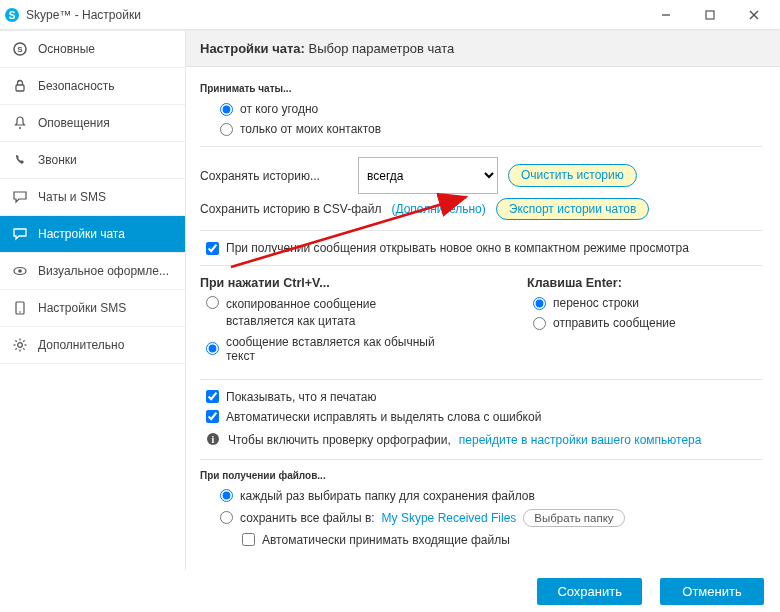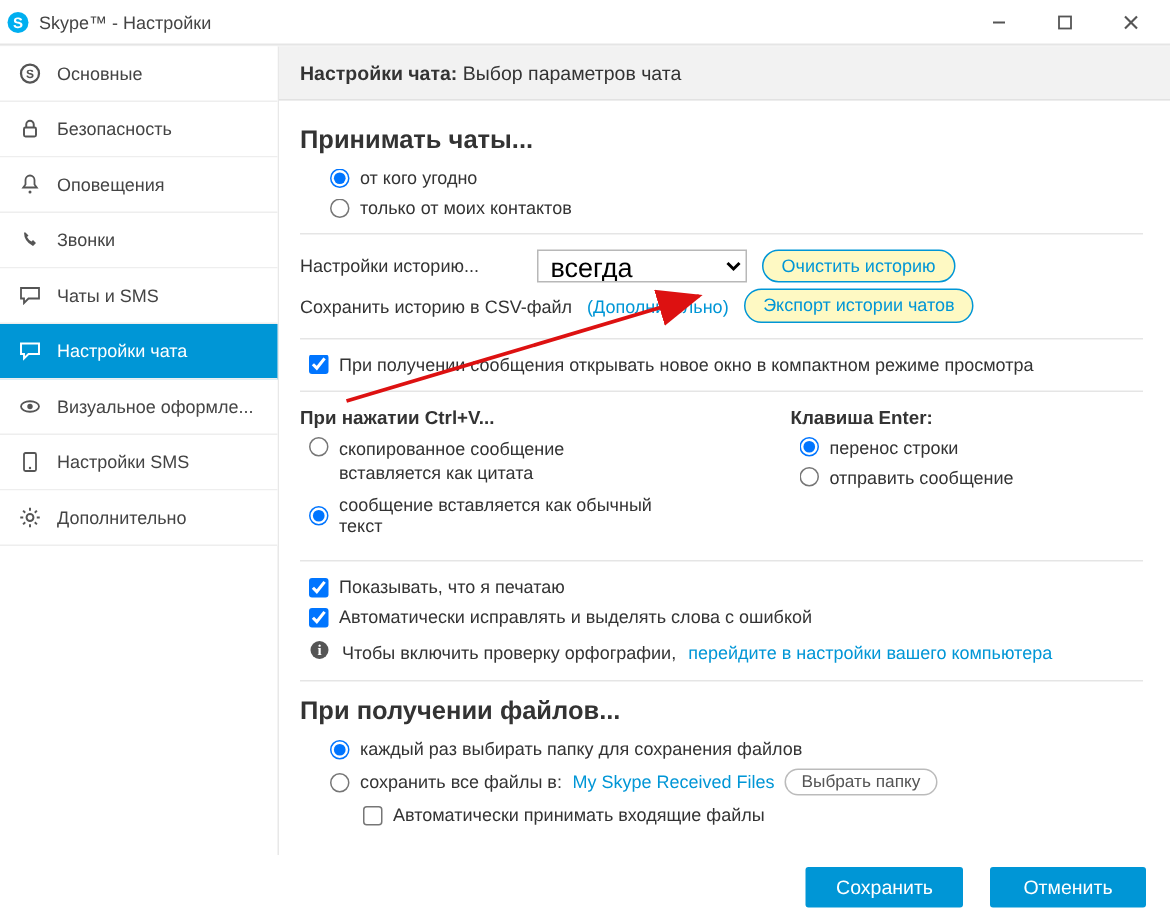--- a/index.html
+++ b/index.html
@@ -12,28 +12,28 @@
   .content { display: flex; height: calc(100% - 30px - 42px); border-top: 1px solid #eee; }
   .sidebar { width: 186px; background: #fff; border-right: 1px solid #e8e8e8; display: flex; flex-direction: column; }
   .nav-item { display: flex; align-items: center; height: 37px; padding: 0 12px; border-bottom: 1px solid #eee; cursor: pointer; color: #444; background: #fff; gap: 10px; }
   .nav-item.active { background: #0096d6; color: #fff; }
   .nav-item .icon { width: 16px; height: 16px; display: inline-flex; align-items: center; justify-content: center; }
   .nav-item .icon svg { width:16px; height:16px; }
   .main { flex: 1; display: flex; flex-direction: column; position: relative; }
   .header-row { background: #f2f2f2; border-bottom: 1px solid #e2e2e2; padding: 10px 14px; font-size: 13px; }
   .header-row b { font-weight: 600; }
   .scroll-area { flex: 1; overflow-y: auto; padding: 10px 18px 10px 14px; position: relative; }
-  .section-title { font-weight: 600; margin: 6px 0 8px 0; color: #333; font-size: 17px; }
+  .section-title { font-weight: 600; margin: 6px 0 8px 0; color: #333; font-size: 10px; }
   .radio-row, .check-row { display: flex; align-items: center; margin: 4px 0 6px 6px; gap: 7px; }
   .radio-row input, .check-row input { margin: 0; }
   .subgroup { margin-left: 14px; margin-bottom: 10px; }
   .hr { border: none; border-top: 1px solid #e5e5e5; margin: 10px 0; }
   .row-flex { display: flex; align-items: center; gap: 10px; margin: 4px 0; flex-wrap: wrap; }
   .label-inline { min-width: 148px; }
-  select.history { width: 140px; height: 22px; border: 1px solid #b8b8b8; background: #fff; font-size: 18px; padding: 0 4px; }
+  select.history { width: 140px; height: 37px; border: 1px solid #b8b8b8; background: #fff; font-size: 12px; padding: 0 4px; }
   .pill-btn { border: 1px solid #0096d6; color: #0096d6; background: #fef9c3; border-radius: 12px; padding: 3px 12px; font-size: 12px; cursor: pointer; line-height: 1.2; }
   .link { color: #0096d6; cursor: pointer; }
   .two-col { display: flex; gap: 92px; margin-top: 4px; }
   .col { flex: 1; }
   .col .col-title { font-weight: 600; margin-bottom: 6px; font-size: 12.5px; }
   .info-row { display: flex; align-items: center; gap: 8px; margin: 8px 6px; }
   .indent { margin-left: 28px; }
   .footer { height: 42px; display: flex; justify-content: flex-end; align-items: center; padding: 0 16px; gap: 18px; background: #fff; border-top: 1px solid transparent; }
   .primary-btn { background: #0096d6; color: #fff; border: none; border-radius: 2px; padding: 6px 20px; font-size: 13px; cursor: pointer; min-width: 104px; }
   .small-pill { border: 1px solid #bbb; color: #555; background: #fff; border-radius: 10px; padding: 2px 10px; font-size: 11.5px; cursor: pointer; }
@@ -191,21 +191,21 @@
         </label>
         <label class="radio-row">
           <input type="radio" name="accept" style="">
           <span>только от моих контактов</span>
         </label>
       </div>
 
       <hr class="hr">
 
       <div class="row-flex">
-        <span class="label-inline">Настройки историю...</span>
+        <span class="label-inline">Сохранять историю...</span>
         <select class="history">
           <option>всегда</option>
         </select>
         <button class="pill-btn">Очистить историю</button>
       </div>
       <div class="row-flex">
         <span>Сохранить историю в CSV-файл</span>
         <span class="link">(Дополнительно)</span>
         <button class="pill-btn">Экспорт истории чатов</button>
       </div>

